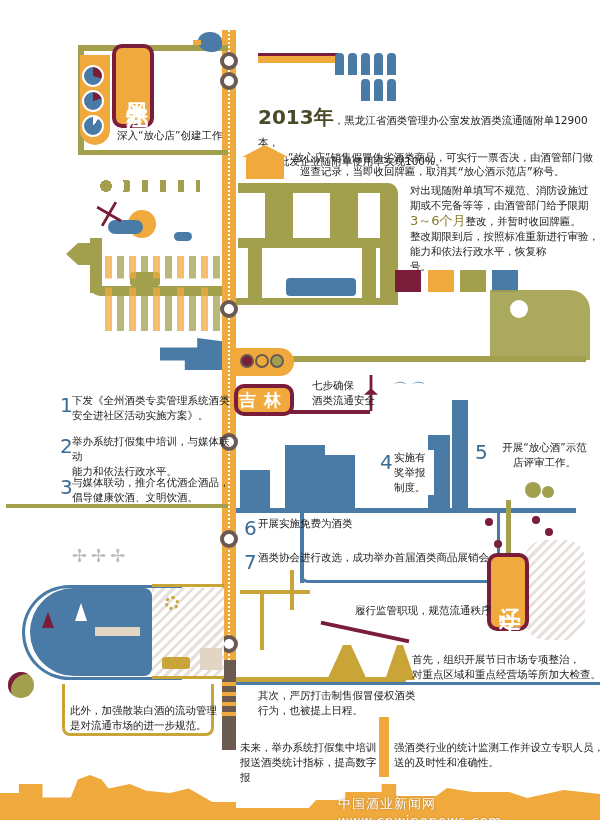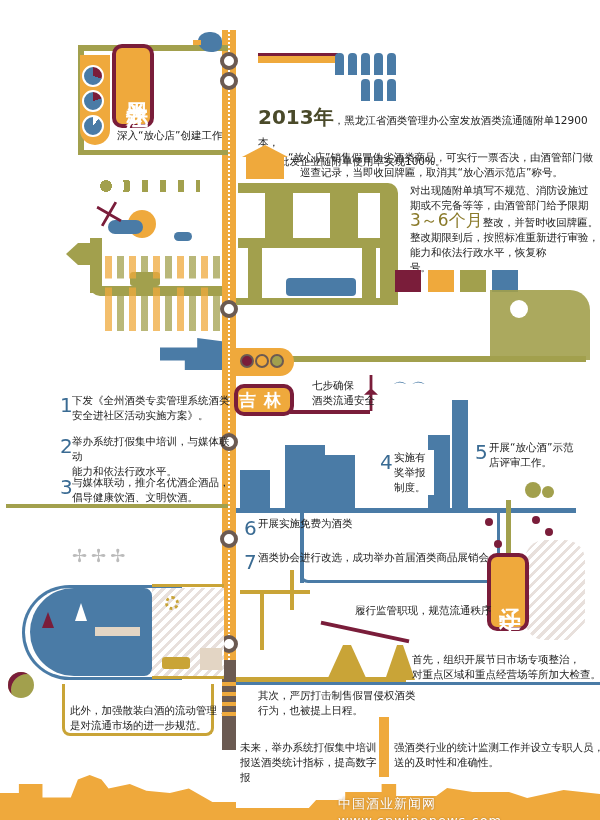--- a/index.html
+++ b/index.html
@@ -64,37 +64,37 @@
 <div class="abs" style="left:258px;top:104px;width:340px;">
   <span class="bigyear">2013年</span><span class="txt">，黑龙江省酒类管理办公室发放酒类流通随附单12900本，</span><br>
   <span class="txt">酒类批发企业随附单使用率实现100%。</span>
 </div>
 
 <div class="abs orange" style="left:242px;top:145px;width:46px;height:12px;clip-path:polygon(50% 0,100% 100%,0 100%);"></div>
 <div class="abs orange" style="left:246px;top:157px;width:38px;height:22px;"></div>
 
 <div class="abs txt" style="left:288px;top:150px;width:312px;">
   <div>“放心店”销售假冒伪劣酒类商品，可实行一票否决，由酒管部门做</div>
-  <div style="padding-left:12px;">巡查记录，当即收回牌匾，取消其“放心酒示范店”称号。</div>
+  <div style="padding-left:12px;font-family:Liberation Mono, monospace;">巡查记录，当即收回牌匾，取消其“放心酒示范店”称号。</div>
 </div>
 
 <div class="abs olive" style="left:238px;top:183px;width:150px;height:10px;"></div>
 <div class="abs olive" style="left:265px;top:193px;width:28px;height:45px;"></div>
 <div class="abs olive" style="left:330px;top:193px;width:28px;height:45px;"></div>
 <div class="abs olive" style="left:238px;top:238px;width:150px;height:10px;"></div>
 <div class="abs olive" style="left:248px;top:248px;width:14px;height:50px;"></div>
 <div class="abs olive" style="left:362px;top:248px;width:14px;height:50px;"></div>
 <div class="abs olive" style="left:380px;top:183px;width:18px;height:120px;border-radius:0 10px 0 0;"></div>
 <div class="abs olive" style="left:236px;top:298px;width:162px;height:7px;"></div>
 <div class="abs blue" style="left:286px;top:278px;width:70px;height:18px;border-radius:4px;"></div>
 
 <div class="abs txt" style="left:410px;top:183px;width:190px;">
   <div>对出现随附单填写不规范、消防设施过</div>
   <div>期或不完备等等，由酒管部门给予限期</div>
-  <div><span style="font-size:17px;color:#8a7a2a;">3～6个月</span><span>整改，并暂时收回牌匾。</span></div>
+  <div><span style="font-size:13px;color:#8a7a2a;">3～6个月</span><span>整改，并暂时收回牌匾。</span></div>
   <div>整改期限到后，按照标准重新进行审验，</div>
   <div>能力和依法行政水平，恢复称</div>
   <div>号。</div>
 </div>
 
 <div class="abs wine" style="left:395px;top:270px;width:26px;height:22px;"></div>
 <div class="abs orange" style="left:428px;top:270px;width:26px;height:22px;"></div>
 <div class="abs olive" style="left:460px;top:270px;width:26px;height:22px;"></div>
 <div class="abs blue" style="left:492px;top:270px;width:26px;height:22px;"></div>
 
@@ -167,21 +167,21 @@
 <div class="abs" style="left:384px;top:450px;width:50px;">
   <span class="num abs" style="left:-4px;top:0;">4</span>
   <div class="txt" style="padding-left:10px;background:#fff;">
       <div>实施有</div>
       <div>奖举报</div>
       <div>制度。</div>
     </div>
 </div>
 <div class="abs" style="left:475px;top:440px;width:125px;">
   <span class="num abs" style="left:0;top:0;">5</span>
-  <div class="txt" style="padding-left:14px;">
+  <div class="txt" style="padding-left:14px;text-align:center;">
       <div>开展“放心酒”示范</div>
       <div>店评审工作。</div>
     </div>
 </div>
 
 <div class="abs orange" style="left:525px;top:482px;width:16px;height:16px;border-radius:50%;background:#a2a04d;"></div>
 <div class="abs" style="left:542px;top:486px;width:12px;height:12px;border-radius:50%;background:#a2a04d;"></div>
 
 <div class="abs" style="left:244px;top:516px;width:260px;">
   <span class="num abs" style="left:0;top:0;">6</span>

